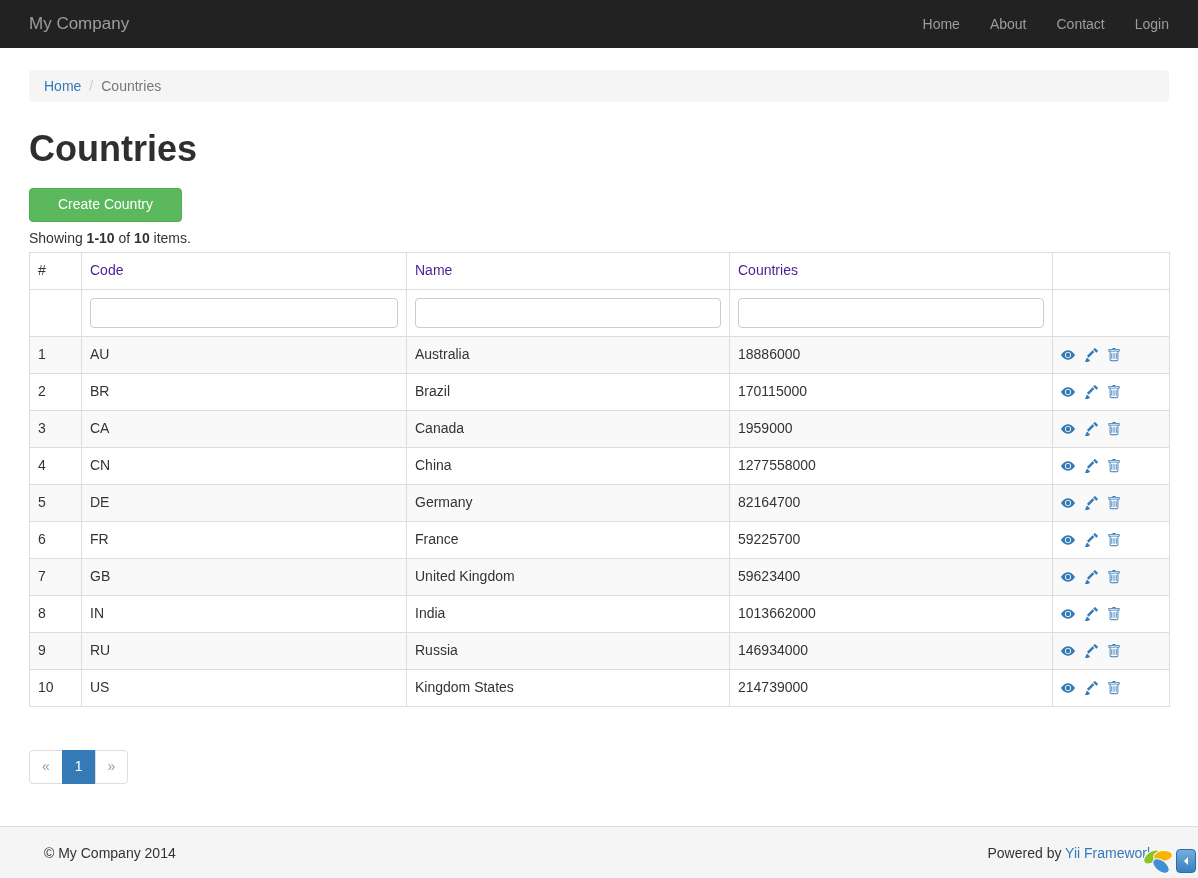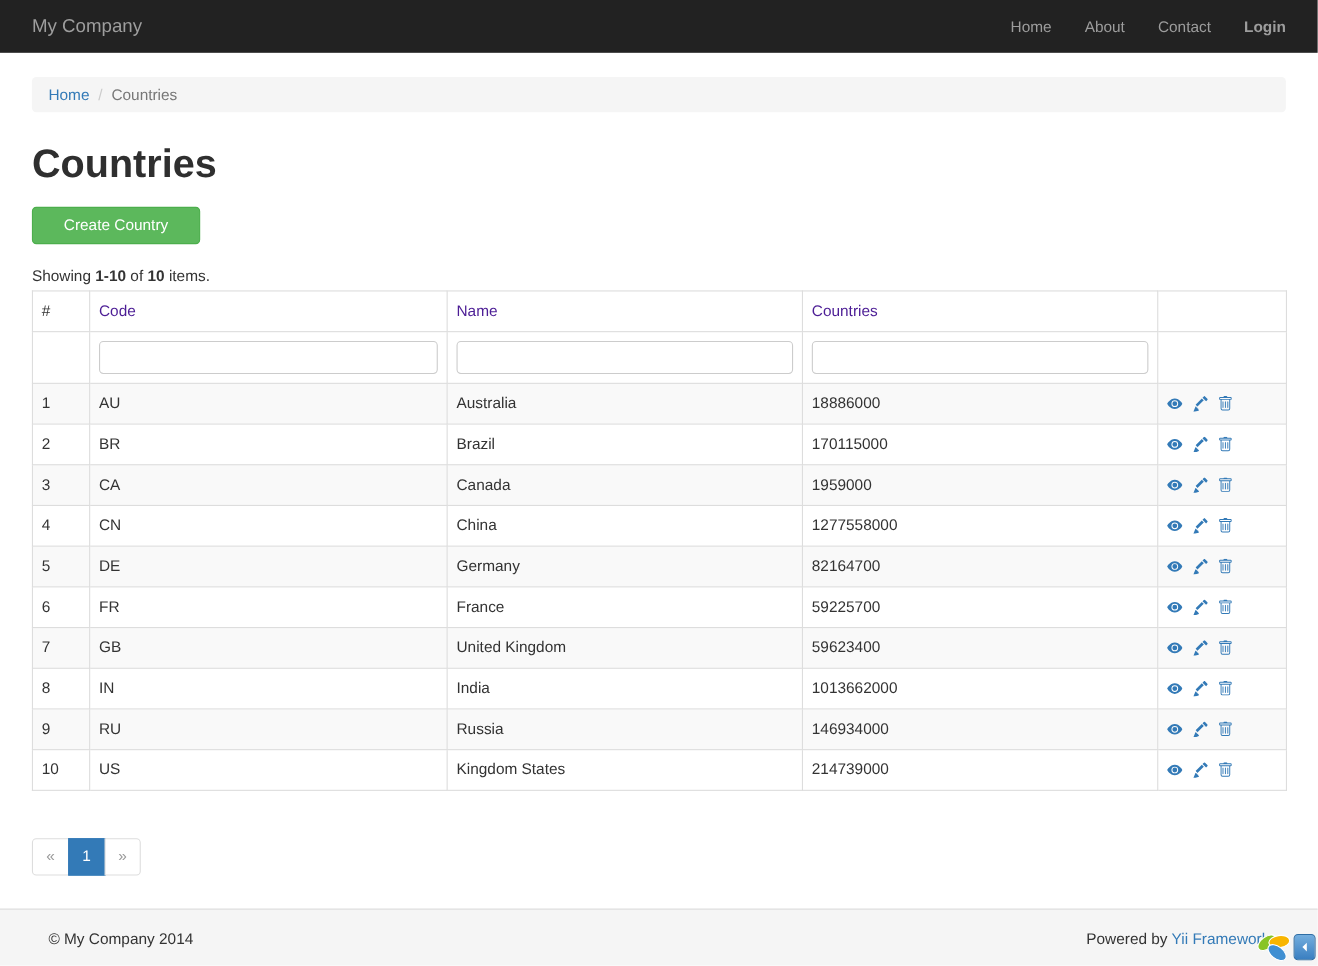--- a/index.html
+++ b/index.html
@@ -15,21 +15,21 @@
   }
   a { cursor: pointer; }
   .container { width: 1170px; margin: 0 auto; padding: 0 15px; }
 
   
   .navbar { background: #222; height: 48px; flex: none; }
   .navbar-inner { display: flex; justify-content: space-between; align-items: center; height: 48px; }
   .navbar-brand { color: #9d9d9d; font-size: 17px; text-decoration: none; }
   .nav-links { list-style: none; display: flex; margin: 0; padding: 0; }
   .nav-links a { display: block; color: #9d9d9d; padding: 14px 15px; font-size: 14px; text-decoration: none; }
-  .nav-links li:last-child a { padding-right: 0; font-weight: bold; }
+  .nav-links li:last-child a { padding-right: 0; }
 
   
   .breadcrumb {
     margin-top: 22px;
     background: #f5f5f5;
     border-radius: 4px;
     padding: 8px 15px;
     display: flex;
     align-items: center;
   }
@@ -45,21 +45,21 @@
     border: 1px solid #4cae4c;
     color: #fff;
     font-size: 14px;
     padding: 6px 28px;
     border-radius: 4px;
     text-decoration: none;
     line-height: 1.42857;
   }
 
   
-  .summary { margin: 20px 0 6px; white-space: pre-wrap; }
+  .summary { margin: 8px 0 6px; white-space: pre-wrap; }
   .summary b { font-weight: bold; }
 
   
   table.grid {
     width: 100%;
     border-collapse: collapse;
     table-layout: fixed;
     background: #fff;
   }
   table.grid th, table.grid td {

